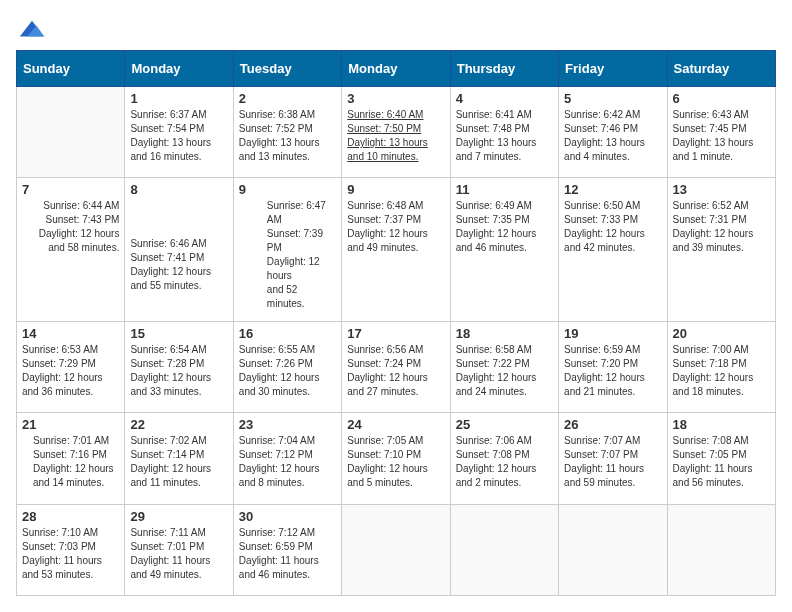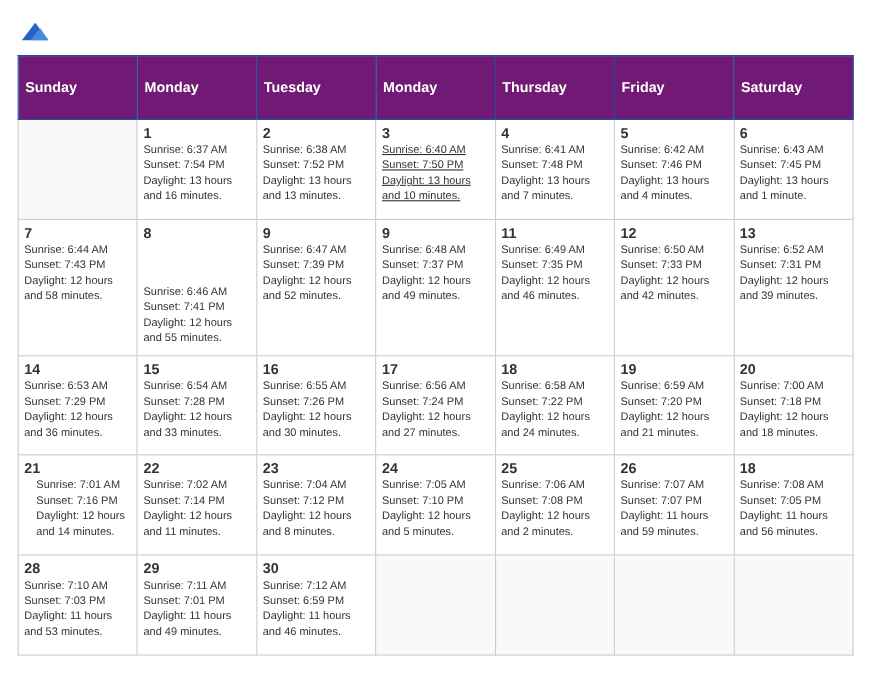--- a/index.html
+++ b/index.html
@@ -53,24 +53,24 @@
       color: #555;
     }
     .calendar {
       flex: 1;
       border: 1px solid #ccc;
       border-collapse: collapse;
       width: 100%;
       table-layout: fixed;
     }
     .calendar th {
-      background: #701a75;
+      background: #0369a1;
       color: #fff;
       text-align: left;
-      padding: 21px 6px;
+      padding: 10px 6px;
       font-size: 13px;
       font-weight: bold;
       border: 1px solid #1a4fa0;
     }
     .calendar td {
       vertical-align: top;
       border: 1px solid #ccc;
       padding: 4px 5px;
       font-size: 10.2px;
       color: #333;
@@ -168,35 +168,35 @@
             <span class="day-number">6</span>
             <div class="day-info" style="white-space: pre-line;">Sunrise: 6:43 AM
 Sunset: 7:45 PM
 Daylight: 13 hours
 and 1 minute.</div>
           </td>
         </tr>
         <tr>
           <td>
             <span class="day-number">7</span>
-            <div class="day-info" style="white-space: pre-line;">Sunrise: 6:44 AM
+            <div class="day-info" style="white-space: pre-line; text-align: right;">Sunrise: 6:44 AM
 Sunset: 7:43 PM
 Daylight: 12 hours
 and 58 minutes.</div>
           </td>
           <td>
             <span class="day-number">8</span>
             <div class="day-info" style="white-space: pre-line; margin-top: 40px;">Sunrise: 6:46 AM
 Sunset: 7:41 PM
 Daylight: 12 hours
 and 55 minutes.</div>
           </td>
           <td>
             <span class="day-number">9</span>
-            <div class="day-info" style="white-space: pre-line;">Sunrise: 6:47 AM
+            <div class="day-info" style="white-space: pre-line; margin-left: 28px;">Sunrise: 6:47 AM
 Sunset: 7:39 PM
 Daylight: 12 hours
 and 52 minutes.</div>
           </td>
           <td>
             <span class="day-number">9</span>
             <div class="day-info" style="white-space: pre-line;">Sunrise: 6:48 AM
 Sunset: 7:37 PM
 Daylight: 12 hours
 and 49 minutes.</div>

